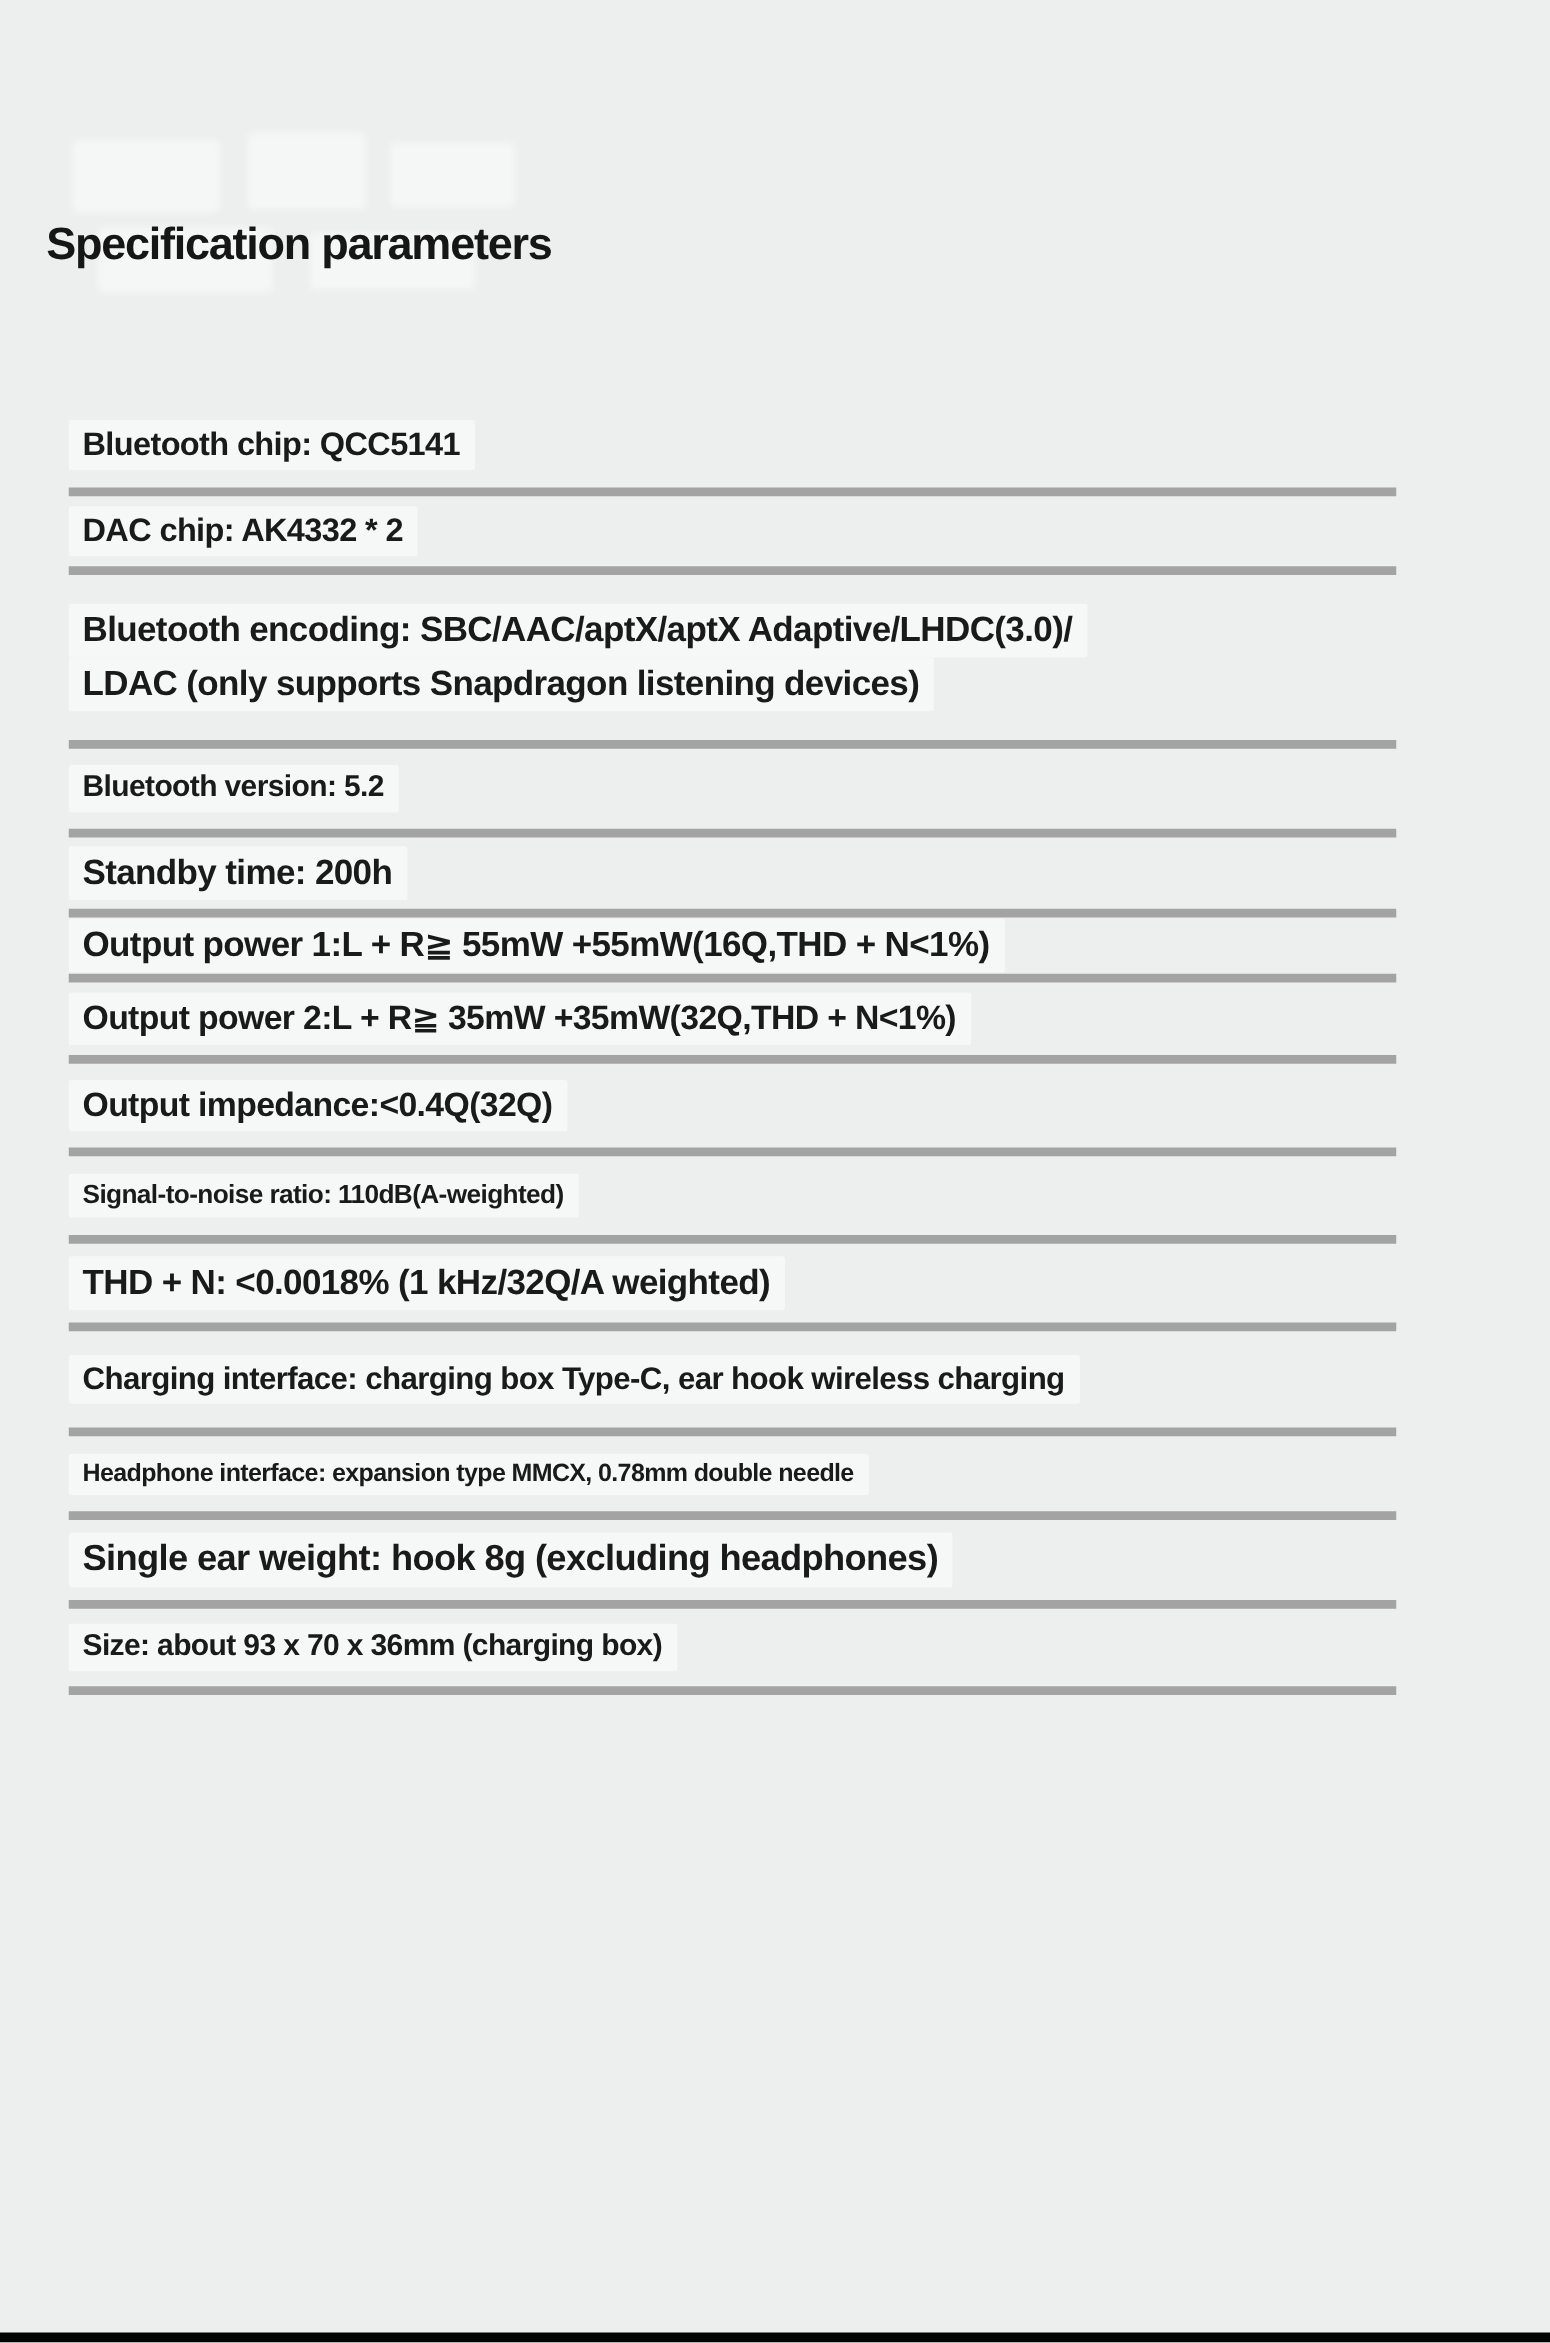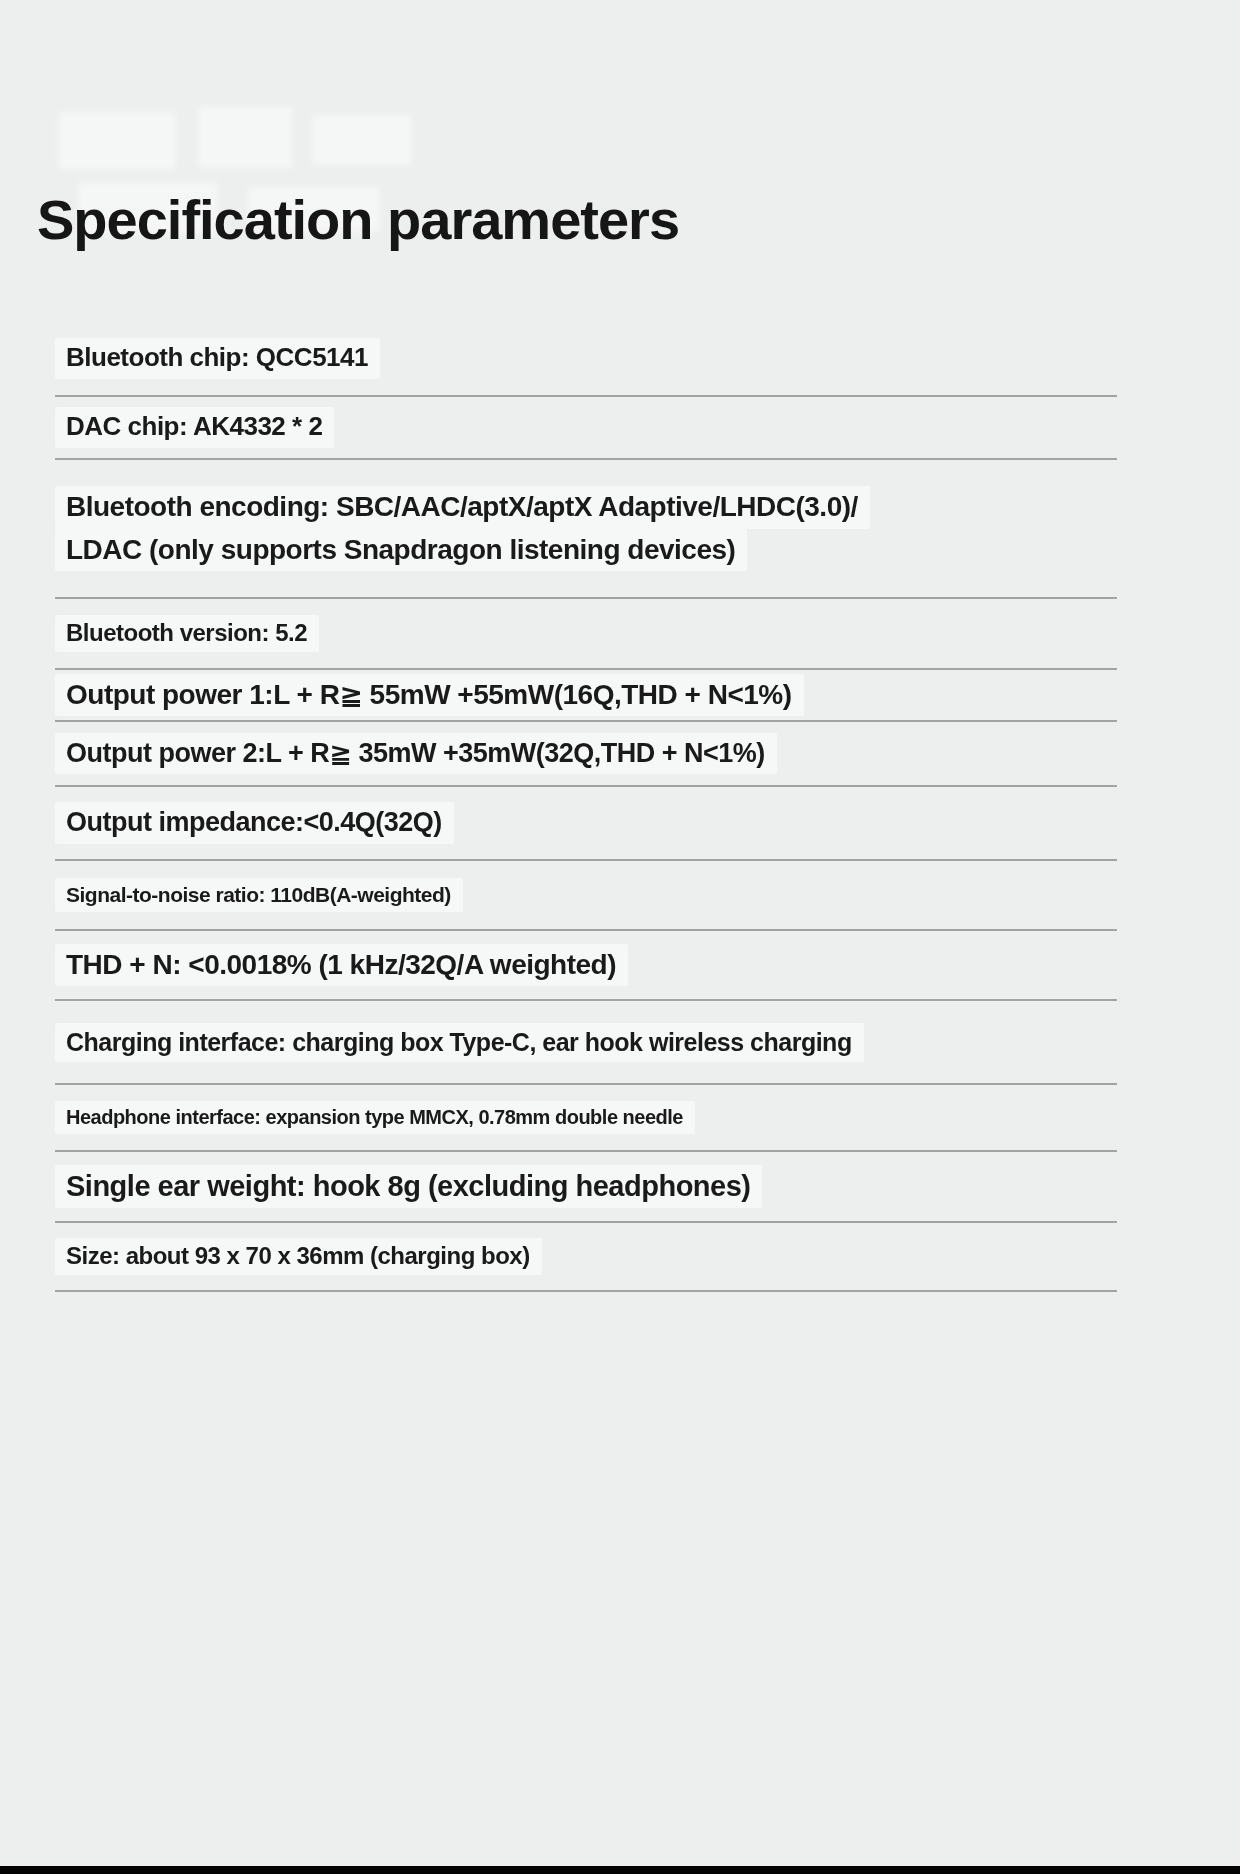--- a/index.html
+++ b/index.html
@@ -12,30 +12,30 @@
   
   .wm{position:absolute;background:rgba(255,255,255,0.45);filter:blur(3px);border-radius:4px;}
   .wm1{left:58px;top:112px;width:118px;height:58px;}
   .wm2{left:198px;top:106px;width:95px;height:62px;}
   .wm3{left:312px;top:114px;width:100px;height:52px;}
   .wm4{left:78px;top:182px;width:140px;height:52px;}
   .wm5{left:248px;top:186px;width:132px;height:46px;}
 
   .page-title{
     position:absolute;left:37px;top:150px;
-    font-size:56px;font-weight:700;letter-spacing:-1px;line-height:1.15;
+    font-size:36px;font-weight:700;letter-spacing:-1px;line-height:1.15;
     color:#161616;
   }
 
   .spec-list{
     position:absolute;left:55px;top:322px;width:1062px;
   }
   .row{
     box-sizing:border-box;
-    border-bottom:2px solid #a3a3a3;
+    border-bottom:7px solid #a3a3a3;
     display:flex;align-items:center;
     font-weight:700;letter-spacing:-0.5px;line-height:1.2;
   }
   .row.two-line{flex-direction:column;align-items:flex-start;justify-content:center;}
   .cell{
     display:inline-block;
     background:rgba(255,255,255,0.5);
     padding:4px 12px 5px 11px;
     border-radius:2px;
     white-space:nowrap;
@@ -69,20 +69,23 @@
   <div class="row two-line" style="height:139px;font-size:28px">
     <span class="cell">Bluetooth encoding: SBC/AAC/aptX/aptX Adaptive/LHDC(3.0)/</span>
     <span class="cell">LDAC (only supports Snapdragon listening devices)</span>
   </div>
 
   <div class="row" style="height:71px;font-size:24px">
     <span class="cell">Bluetooth version: 5.2</span>
   </div>
 
 
+  <div class="row" style="height:64px;font-size:28px">
+    <span class="cell">Standby time: 200h</span>
+  </div>
 
   <div class="row" style="height:52px;font-size:28px">
     <span class="cell">Output power 1:L + R≧ 55mW +55mW(16Q,THD + N&lt;1%)</span>
   </div>
 
   <div class="row" style="height:65px;font-size:27px">
     <span class="cell">Output power 2:L + R≧ 35mW +35mW(32Q,THD + N&lt;1%)</span>
   </div>
 
   <div class="row" style="height:74px;font-size:27px">

